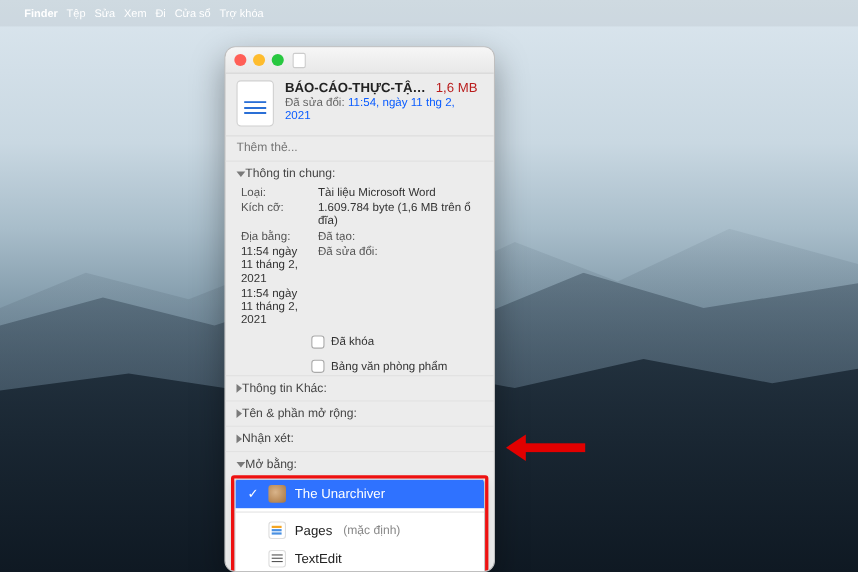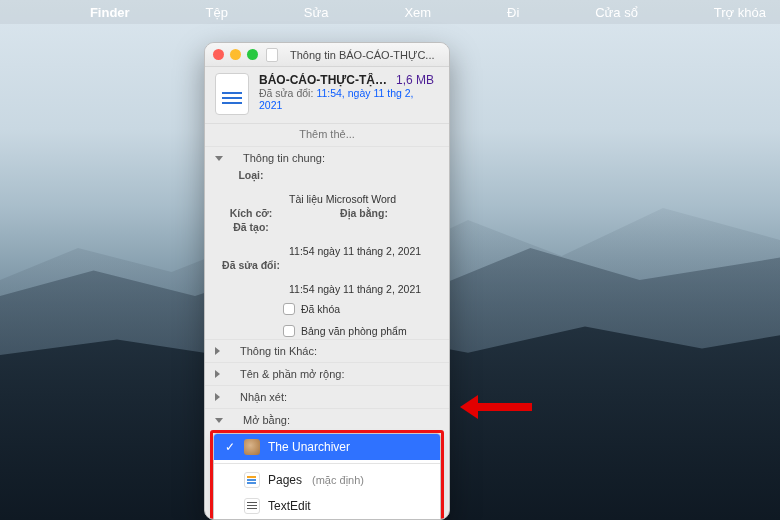--- a/index.html
+++ b/index.html
@@ -14,23 +14,22 @@
   .ridge { position:absolute; left:0; right:0; }
   .ridge1 { top: 120px; height: 400px; background: linear-gradient(180deg, rgba(120,140,155,0.0) 0%, rgba(120,140,155,0.0) 10%, rgba(100,120,135,0.35) 40%, rgba(60,80,95,0.55) 100%); clip-path: polygon(0 40%, 10% 32%, 22% 38%, 35% 28%, 48% 36%, 60% 25%, 72% 34%, 85% 22%, 100% 30%, 100% 100%, 0 100%); }
   .ridge2 { top: 200px; height: 320px; background: linear-gradient(180deg, rgba(70,90,105,0.45) 0%, rgba(40,55,70,0.8) 100%); clip-path: polygon(0 30%, 12% 22%, 25% 30%, 40% 18%, 55% 28%, 68% 15%, 82% 25%, 100% 18%, 100% 100%, 0 100%); }
   .ridge3 { top: 300px; height: 220px; background: linear-gradient(180deg, rgba(30,45,58,0.85) 0%, rgba(15,25,35,1) 100%); clip-path: polygon(0 25%, 15% 18%, 30% 26%, 45% 14%, 60% 24%, 75% 12%, 90% 22%, 100% 16%, 100% 100%, 0 100%); }
 
   
   .menubar {
     position: absolute; top: 0; left: 0; right: 0; height: 24px;
     display: flex; align-items: center; gap: 8px;
     padding: 0 14px;
-    color: #fff; font-size: 13px;
+    color: #fff; font-size: 10px;
     background: rgba(0,0,0,0.05);
-    justify-content: space-between;
   }
   .menubar .apple { font-size: 14px; }
   .menubar .app { font-weight: 600; }
 
   
   .infowin {
     position: absolute; top: 42px; left: 204px; width: 246px; height: 478px;
     background: #ececec; border: 1px solid #bfbfbf; border-radius: 10px;
     box-shadow: 0 12px 30px rgba(0,0,0,0.35);
     overflow: hidden;
@@ -45,35 +44,35 @@
   .dot { width:11px; height:11px; border-radius:50%; }
   .dot.r { background:#ff5f57; } .dot.y { background:#febc2e; } .dot.g { background:#28c840; }
   .titlebar .ttl { flex:1; text-align:left; color:#444; font-size:11px; padding-left:4px; white-space:nowrap; overflow:hidden; text-overflow:ellipsis;}
   .titlebar .doc-mini { width:12px; height:14px; background:#fff; border:1px solid #ccc; border-radius:2px; display:inline-block; }
 
   .header { display:flex; padding:6px 10px 8px 10px; gap:10px; border-bottom:1px solid #ddd; }
   .doc-icon { width:34px; height:42px; background:#fff; border:1px solid #d0d0d0; border-radius:4px; position:relative; }
   .doc-icon::after { content:""; position:absolute; left:6px; right:6px; top:18px; height:14px; background:repeating-linear-gradient(#2a6fd6 0 2px, transparent 2px 5px);}
   .hdr-txt { flex:1; min-width:0; }
   .hdr-name { font-weight:700; font-size:12px; color:#222; white-space:nowrap; overflow:hidden; text-overflow:ellipsis; display:inline-block; max-width:130px; vertical-align:bottom;}
-  .hdr-size { font-size:12px; color:#4c1d95; margin-left:4px;}
+  .hdr-size { font-size:12px; color:#b91c1c; margin-left:4px;}
   .hdr-mod-lbl { color:#666; font-size:10.5px; }
   .hdr-mod-val { color:#0a5cff; font-size:10.5px; }
   .tags-field { margin:0; padding:4px 10px 6px 10px; }
-  .tags-input { width:100%; border:none; background:transparent; font-size:11px; color:#888; outline:none;text-align:center; }
+  .tags-input { width:100%; border:none; background:transparent; font-size:11px; color:#888; outline:none; }
 
   .section { border-top:1px solid #e2e2e2; }
-  .sec-head { display:flex; align-items:center; gap:20px; padding:5px 10px; color:#444; font-size:11px; cursor:default;}
+  .sec-head { display:flex; align-items:center; gap:0; padding:5px 10px; color:#444; font-size:11px; cursor:default;}
   .tri { display:inline-block; width:0; height:0; border-style:solid; }
   .tri.down { border-width:5px 4px 0 4px; border-color:#7a7a7a transparent transparent transparent; }
   .tri.right { border-width:4px 0 4px 5px; border-color:transparent transparent transparent #7a7a7a; }
 
   .kv { display:grid; grid-template-columns: 64px 1fr; gap:2px 6px; padding:0 10px 6px 14px; font-size:10.5px; color:#333;}
-  .kv .k { text-align:center; color:#555;font-weight:bold; }
-  .kv .v { color:#333;margin-top:24px; }
+  .kv .k { text-align:left; color:#555; }
+  .kv .v { color:#333; }
   .chk-row { display:flex; align-items:center; gap:6px; padding:2px 10px 2px 78px; font-size:10.5px; color:#333;}
   .chk { width:12px; height:12px; border:1px solid #aaa; border-radius:3px; background:#fff; }
 
   .openwith-wrap { padding:0; }
   .popup { margin:2px 8px 2px 8px; position:relative; }
   .popup-highlight { position:absolute; inset:-3px; border:3px solid #e11; border-radius:3px; }
   .menu { background:#fff; border:1px solid #c8c8c8; border-radius:4px; overflow:hidden; box-shadow:0 4px 10px rgba(0,0,0,0.15);}
   .menu .item { display:flex; align-items:center; gap:8px; padding:5px 10px; font-size:12px; color:#222; }
   .menu .item .check { width:12px; text-align:center; color:#fff; }
   .menu .item.selected { background:#2f72ff; color:#fff; }
@@ -112,24 +111,20 @@
 </div>
 
 <div class="infowin">
   <div class="titlebar">
     <div class="tl-dots">
       <span class="dot r"></span>
       <span class="dot y"></span>
       <span class="dot g"></span>
     </div>
     <span class="doc-mini"></span>
-    <span class="ttl">
-      <span>Thông tin</span>
-      <span>BÁO-CÁO-THỰC...</span>
-    </span>
   </div>
 
   <div class="header">
     <div class="doc-icon"></div>
     <div class="hdr-txt">
       <div>
         <span class="hdr-name">BÁO-CÁO-THỰC-TẬP-...</span>
         <span class="hdr-size">1,6 MB</span>
       </div>
       <div>
@@ -145,20 +140,21 @@
 
   <div class="section">
     <div class="sec-head">
       <span class="tri down"></span>
       <span>Thông tin chung:</span>
     </div>
     <div class="kv">
       <span class="k">Loại:</span>
       <span class="v">Tài liệu Microsoft Word</span>
       <span class="k">Kích cỡ:</span>
+      <span class="v">1.609.784 byte (1,6 MB trên ổ đĩa)</span>
       <span class="k">Địa bằng:</span>
       <span class="k">Đã tạo:</span>
       <span class="v">11:54 ngày 11 tháng 2, 2021</span>
       <span class="k">Đã sửa đổi:</span>
       <span class="v">11:54 ngày 11 tháng 2, 2021</span>
     </div>
     <div class="chk-row" style="padding-bottom:8px;">
       <span class="chk"></span>
       <span>Đã khóa</span>
     </div>

